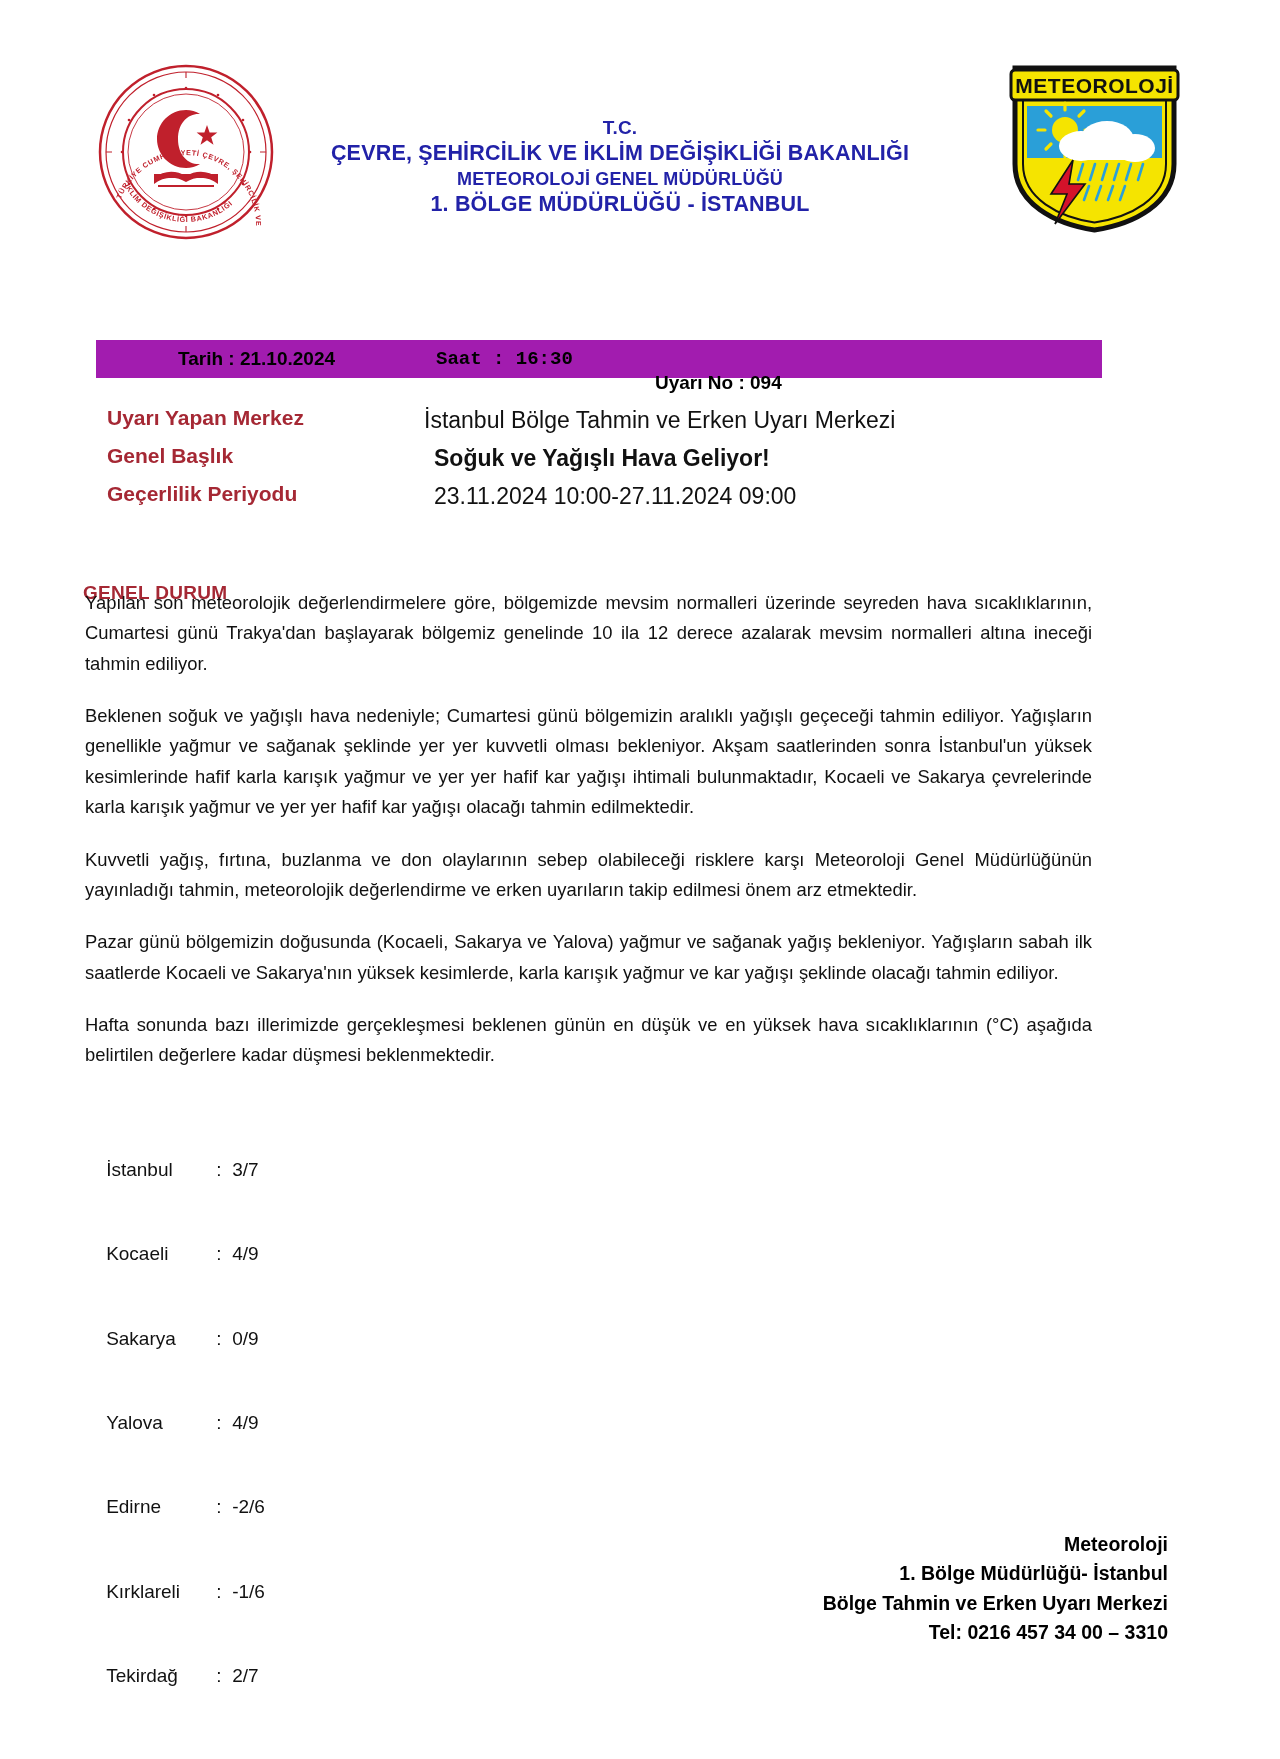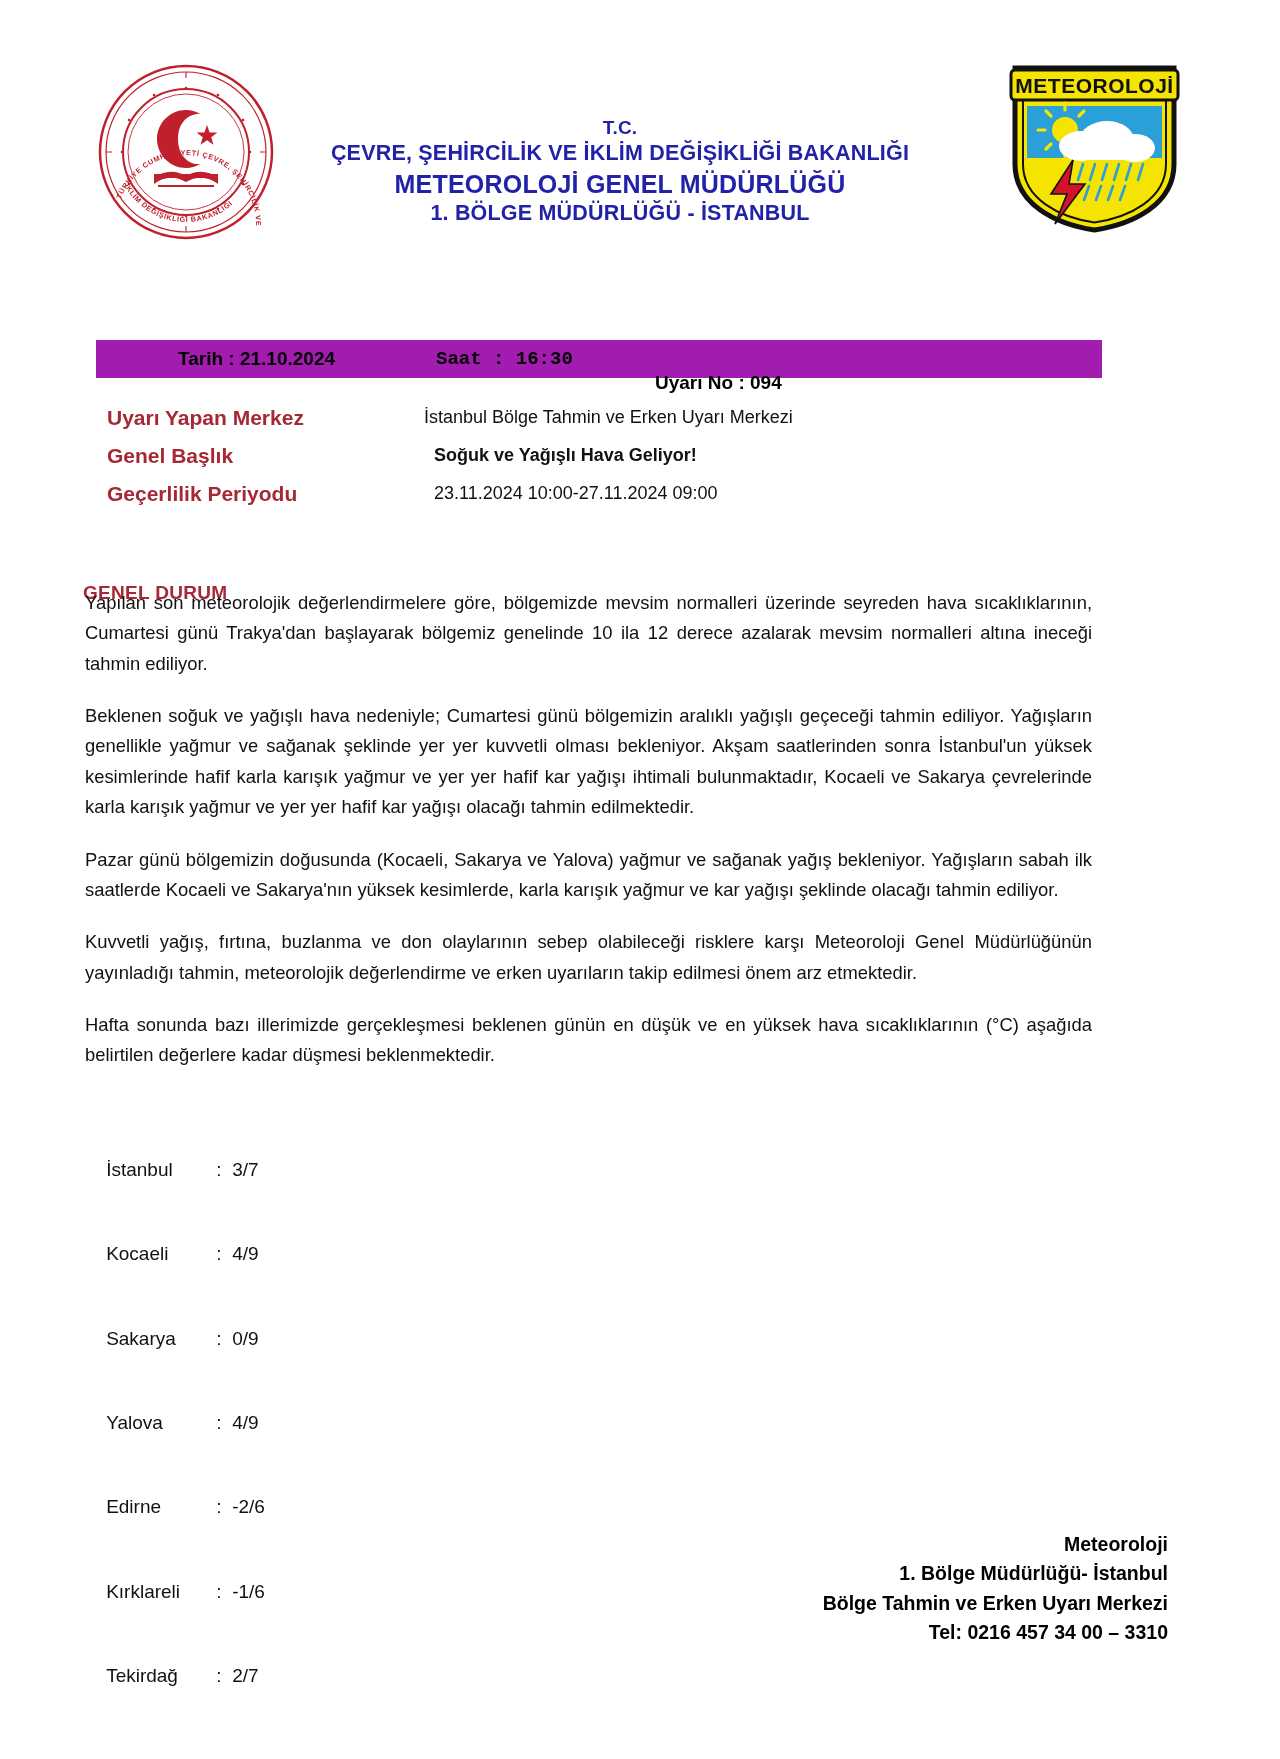--- a/index.html
+++ b/index.html
@@ -40,21 +40,21 @@
     top: 116px;
     width: 640px;
     text-align: center;
     color: #2222a8;
     font-weight: bold;
     line-height: 1.28;
     letter-spacing: 0.2px;
   }
   .title-tc { font-size: 19px; }
   .title-l1 { font-size: 21.5px; }
-  .title-l2 { font-size: 25px; }
+  .title-l2 { font-size: 18px; }
   .title-l3 { font-size: 21.5px; }
 
   .met-logo {
     position: absolute;
     right: 98px;
     top: 60px;
     width: 175px;
     height: 178px;
   }
   .met-logo svg { display: block; }
@@ -95,21 +95,21 @@
     top: 0;
     font-weight: bold;
     font-size: 21px;
     color: #a52834;
     white-space: nowrap;
   }
   .meta-value {
     position: absolute;
     left: 328px;
     top: 1px;
-    font-size: 18px;
+    font-size: 23px;
     color: #111;
     white-space: nowrap;
   }
   .meta-value.bold {
     font-weight: bold;
     left: 338px;
   }
   .meta-value.plain2 { left: 338px; }
 
   
@@ -276,22 +276,22 @@
     <span class="meta-label">Geçerlilik Periyodu</span>
     <span class="meta-value plain2">23.11.2024 10:00-27.11.2024 09:00</span>
   </div>
 </div>
 
 <div class="section-heading">GENEL DURUM</div>
 
 <div class="body-text">
   <p class="para">Yapılan son meteorolojik değerlendirmelere göre, bölgemizde mevsim normalleri üzerinde seyreden hava sıcaklıklarının, Cumartesi günü Trakya'dan başlayarak bölgemiz genelinde 10 ila 12 derece azalarak mevsim normalleri altına ineceği tahmin ediliyor.</p>
   <p class="para">Beklenen soğuk ve yağışlı hava nedeniyle; Cumartesi günü bölgemizin aralıklı yağışlı geçeceği tahmin ediliyor. Yağışların genellikle yağmur ve sağanak şeklinde yer yer kuvvetli olması bekleniyor. Akşam saatlerinden sonra İstanbul'un yüksek kesimlerinde hafif karla karışık yağmur ve yer yer hafif kar yağışı ihtimali bulunmaktadır, Kocaeli ve Sakarya çevrelerinde karla karışık yağmur ve yer yer hafif kar yağışı olacağı tahmin edilmektedir.</p>
+  <p class="para">Kuvvetli yağış, fırtına, buzlanma ve don olaylarının sebep olabileceği risklere karşı Meteoroloji Genel Müdürlüğünün yayınladığı tahmin, meteorolojik değerlendirme ve erken uyarıların takip edilmesi önem arz etmektedir.</p>
   <p class="para">Pazar günü bölgemizin doğusunda (Kocaeli, Sakarya ve Yalova) yağmur ve sağanak yağış bekleniyor. Yağışların sabah ilk saatlerde Kocaeli ve Sakarya'nın yüksek kesimlerde, karla karışık yağmur ve kar yağışı şeklinde olacağı tahmin ediliyor.</p>
-  <p class="para">Kuvvetli yağış, fırtına, buzlanma ve don olaylarının sebep olabileceği risklere karşı Meteoroloji Genel Müdürlüğünün yayınladığı tahmin, meteorolojik değerlendirme ve erken uyarıların takip edilmesi önem arz etmektedir.</p>
   <p class="para">Hafta sonunda bazı illerimizde gerçekleşmesi beklenen günün en düşük ve en yüksek hava sıcaklıklarının (°C) aşağıda belirtilen değerlere kadar düşmesi beklenmektedir.</p>
 </div>
 
 <div class="city-list">
   <div class="city-row">
     <span class="city-name">İstanbul</span><span class="city-sep">:</span><span>3/7</span>
   </div>
   <div class="city-row">
     <span class="city-name">Kocaeli</span><span class="city-sep">:</span><span>4/9</span>
   </div>

